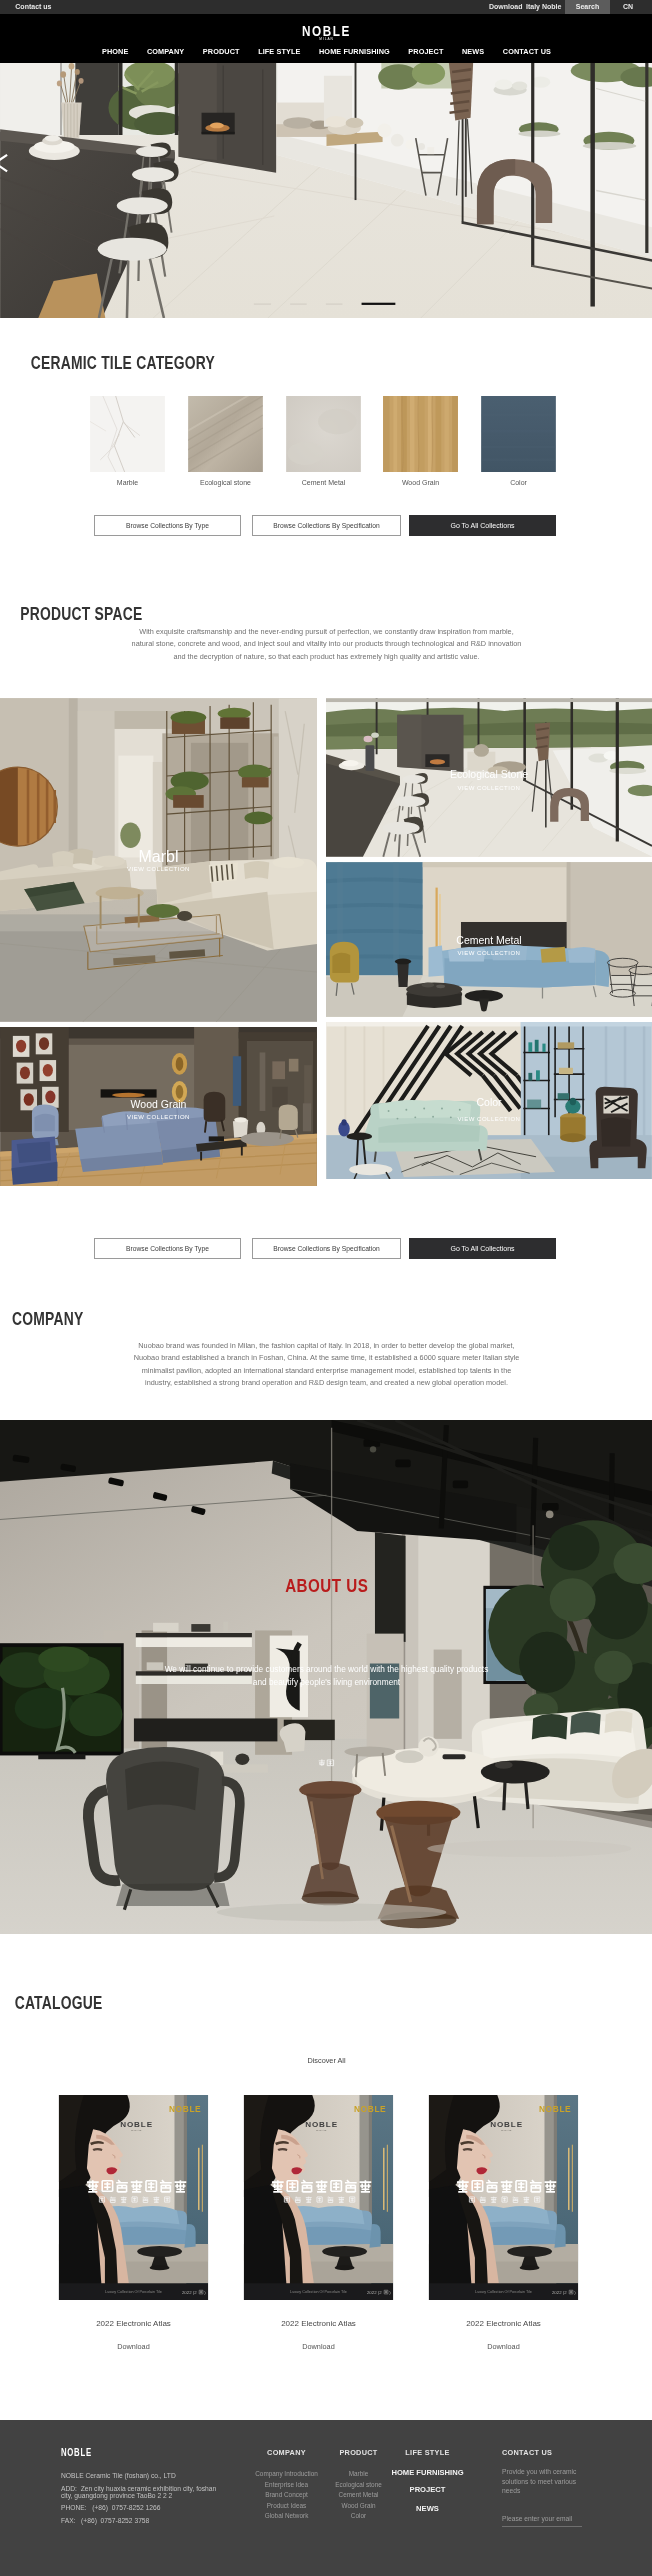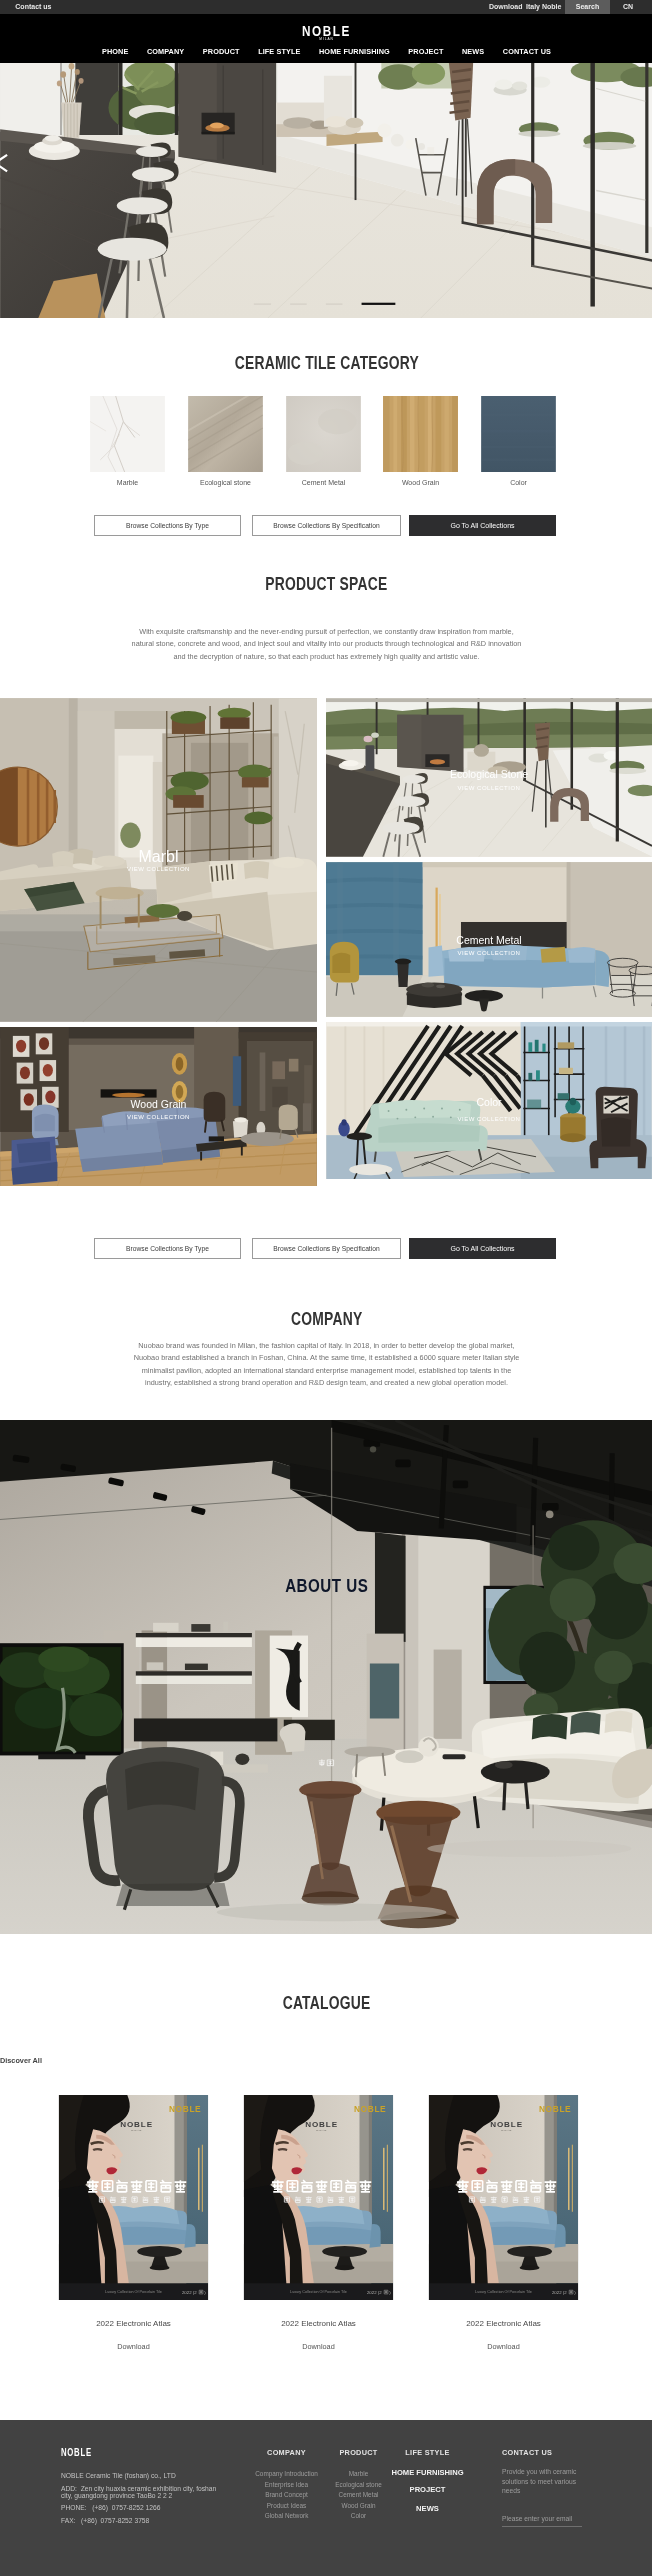--- a/index.html
+++ b/index.html
@@ -1,19 +1,19 @@
 <!DOCTYPE html>
 <html style="font-size:10.2px"><head>
 <meta charset="utf-8">
 <style>
   * { margin:0; padding:0; box-sizing:border-box; }
   body { font-family:"Liberation Sans", sans-serif; background:#fff; }
   #page { position:relative; width:653px; height:2576px; margin:0 auto; overflow:hidden; background:#fff; }
   .abs { position:absolute; }
-  .title { font-weight:bold; color:#333; font-size:18.5px; text-align:center; width:100%; }
+  .title { font-weight:bold; color:#333; font-size:18.5px; text-align:left; width:100%; }
   .title span { display:inline-block; transform:scaleX(0.75); transform-origin:center; letter-spacing:0.3px; }
   .para { color:#707070; font-size:7.3px; line-height:12.4px; text-align:center; width:100%; }
   .btn { position:absolute; height:21px; width:147px; border:0.6px solid #9a9a9a; background:#fff; color:#3a3a3a; font-size:6.7px; text-align:center; line-height:20px; }
   .btn.dark { background:#2d2d2f; border-color:#2d2d2f; color:#fff; font-size:7px; }
   .vlabel { position:absolute; color:#fff; text-align:center; }
 </style>
 </head>
 <body>
 <div id="page">
 
@@ -293,21 +293,21 @@
 
 <div class="abs" style="left:0;top:515px;width:653px;height:21px;">
 
   <div class="btn" style="left:94px;top:0;">Browse Collections By Type</div>
 
   <div class="btn" style="left:252px;top:0;width:149px;">Browse Collections By Specification</div>
 
   <div class="btn dark" style="left:409px;top:0;">Go To All Collections</div>
 </div>
 
-<div class="abs title" style="left:0;top:573px;">
+<div class="abs title" style="left:0;top:603px;">
   <span>PRODUCT SPACE</span>
 </div>
 
 <div class="abs para" style="left:0;top:626px;">
   With exquisite craftsmanship and the never-ending pursuit of perfection, we constantly draw inspiration from marble,<br>
   natural stone, concrete and wood, and inject soul and vitality into our products through technological and R&amp;D innovation<br>
   and the decryption of nature, so that each product has extremely high quality and artistic value.
 </div>
 
 <div class="abs" id="pgrid" style="left:0;top:698px;width:653px;height:488px;">
@@ -900,37 +900,38 @@
   <path d="M182 762 L360 762 L352 726 L192 728 Z" fill="#34332e" opacity="0.45"></path>
 
   <ellipse cx="520" cy="772" rx="180" ry="14" fill="#c2bfb7" opacity="0.6"></ellipse>
   <ellipse cx="830" cy="672" rx="160" ry="13" fill="#c9c6be" opacity="0.5"></ellipse>
 
   <ellipse cx="580" cy="520" rx="40" ry="8" fill="#b2ada3"></ellipse>
   <path d="M560 524 L558 560 M600 522 L604 558" stroke="#8a857b" stroke-width="3" fill="none"></path>
   <path d="M445 505 q-16 -20 8 -28 q22 -6 26 12 l-2 30 l-28 2 Z" fill="#d6d2c8"></path>
 </svg>
   
-  <div class="abs" style="left:0;top:155px;width:653px;text-align:center;color:#0f172a;font-size:18.5px;font-weight:bold;"><span style="display:inline-block;transform:scaleX(0.82);letter-spacing:0.6px;">ABOUT US</span></div>
+  <div class="abs" style="left:0;top:155px;width:653px;text-align:center;color:#b91c1c;font-size:18.5px;font-weight:bold;"><span style="display:inline-block;transform:scaleX(0.82);letter-spacing:0.6px;">ABOUT US</span></div>
   
+  <div class="abs" style="left:0;top:243px;width:653px;text-align:center;color:#fff;font-size:8.3px;line-height:12.7px;">We will continue to provide customers around the world with the highest quality products<br>and beautify people's living environment</div>
   
   <div class="abs" style="left:318px;top:338px;width:16.6px;height:7.6px;">
     <svg width="16.6" height="7.6" viewBox="0 0 26 12">
       <path d="M1 3 H11 M6 0.5 V11 M1.5 6 H10.5 M2.5 9 H9.5 M3 6 V9 M9 6 V9" stroke="#fff" stroke-width="1.1" fill="none"></path>
       <path d="M14.5 1.5 H24.5 M14.5 1.5 V10.5 M24.5 1.5 V10.5 M14.5 10.5 H24.5 M16.5 4.5 H22.5 M16.5 7.5 H22.5 M19.5 2.5 V9.5" stroke="#fff" stroke-width="1.1" fill="none"></path>
     </svg>
   </div>
 </div>
 
 <div class="abs title" style="left:0;top:1992px;">
   <span>CATALOGUE</span>
 </div>
 
 
-<div class="abs" style="left:0;top:2056px;width:653px;text-align:left;color:#444;font-size:7.3px;font-weight:bold;">Discover All</div>
+<div class="abs" style="left:0;top:2056px;width:653px;text-align:center;color:#444;font-size:7.3px;">Discover All</div>
 
 <div class="abs" id="covers" style="left:0;top:2095px;width:653px;height:205px;">
 
   <div class="abs" style="left:57px;top:0;width:153px;height:205px;overflow:hidden;">
   <svg width="153" height="205" viewBox="0 0 240 330">
     <defs>
       <linearGradient id="cv1bg" x1="0" y1="0" x2="1" y2="0">
         <stop offset="0" stop-color="#c6bfb5"></stop>
               <stop offset="0.75" stop-color="#d8d2c8"></stop>
               <stop offset="1" stop-color="#cfc9bf"></stop>

